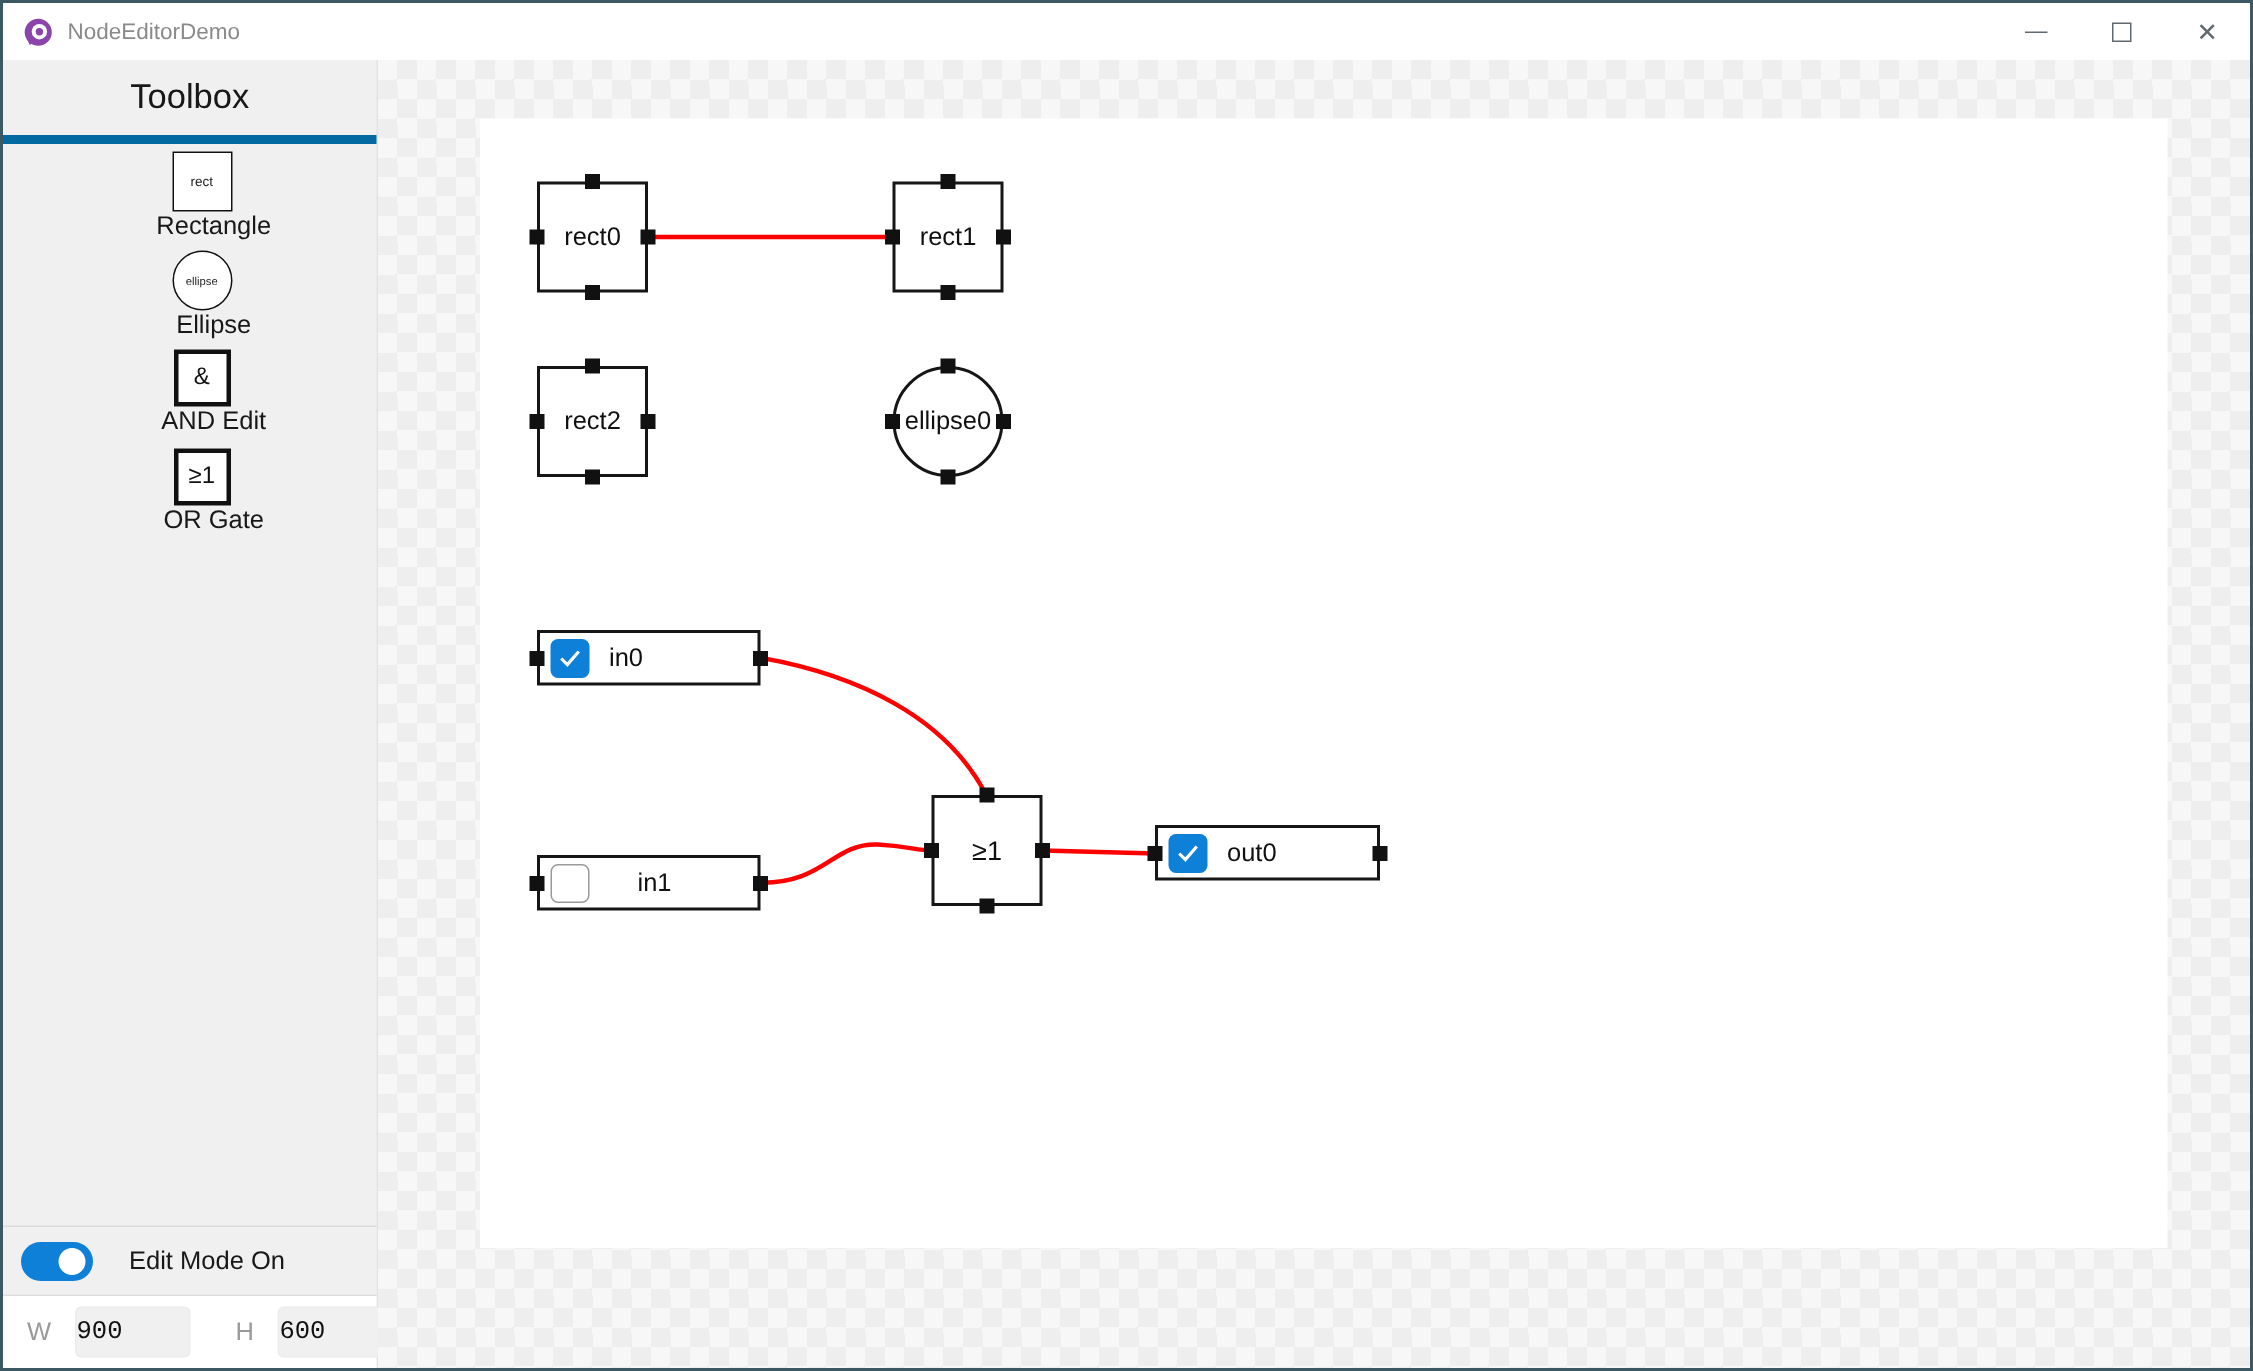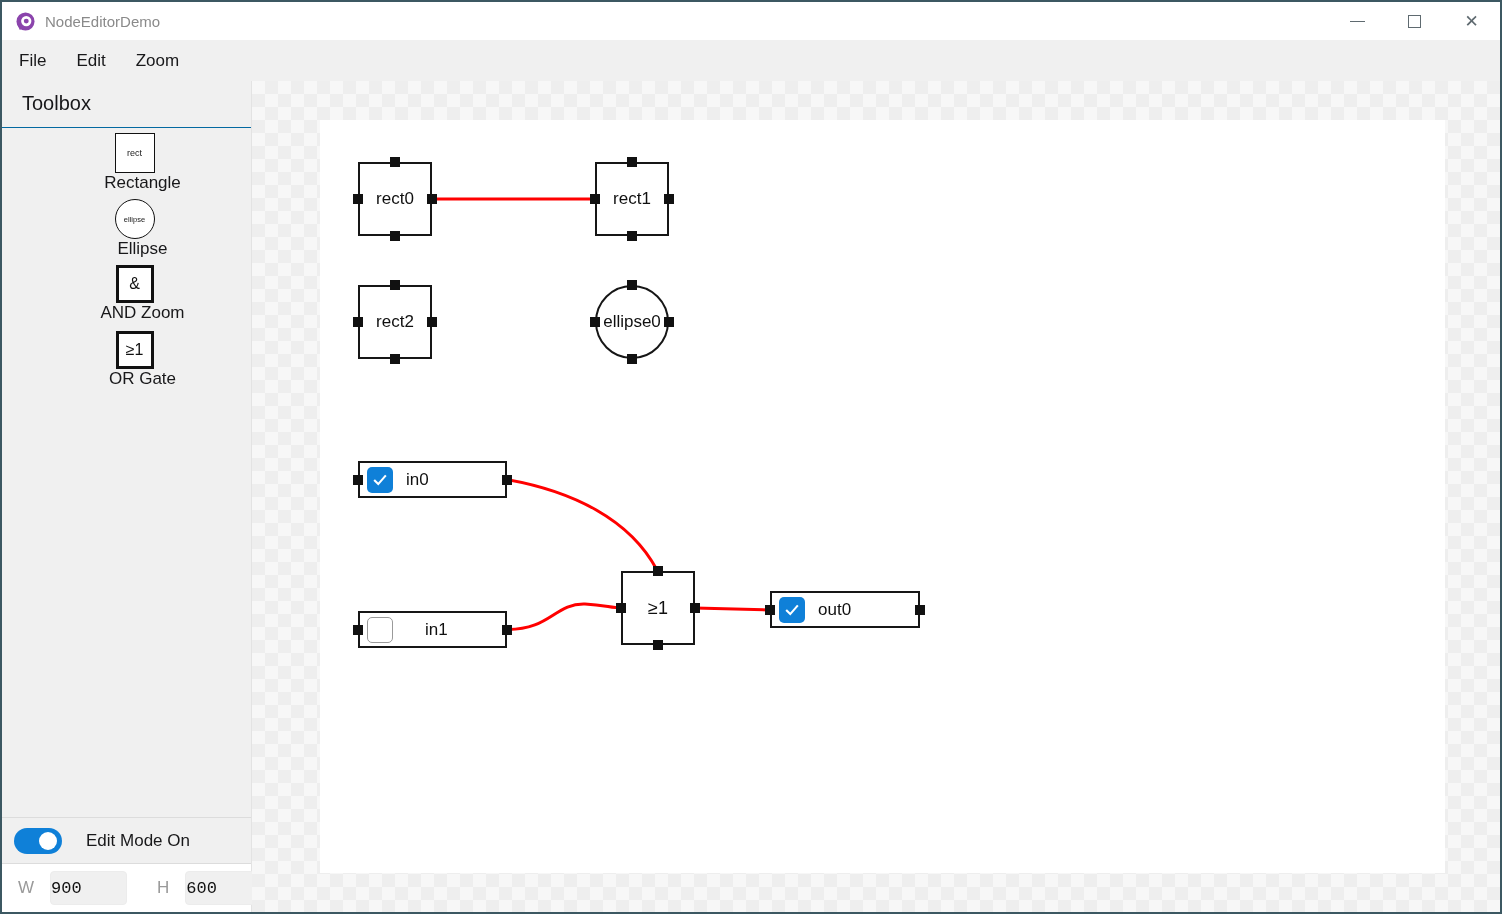--- a/index.html
+++ b/index.html
@@ -18,21 +18,21 @@
 
   
   .menubar { height:41px; background:#f0f0f0; display:flex; align-items:center; padding-left:2px; flex:0 0 auto; }
   .menu-item { padding:9px 15px; font-size:17px; color:#18181a; }
 
   
   .main { flex:1; display:flex; min-height:0; }
 
   
   .sidebar { width:250px; background:#f0f0f0; border-right:1px solid #e3e3e3; display:flex; flex-direction:column; flex:0 0 auto; }
-  .toolbox-header { padding:11px 20px 12px 20px; font-size:20px; color:#18181a; border-bottom:1px solid #0369a1; }
+  .toolbox-header { padding:11px 20px 12px 20px; font-size:23px; color:#18181a; border-bottom:6px solid #0369a1;text-align:center; }
   .toolbox-items { padding-top:5px; }
   .tool-item { height:66px; display:flex; align-items:center; padding-left:16px;flex-direction:column; }
   .tool-icon-wrap { width:40px; display:flex; align-items:center; justify-content:center; flex:0 0 auto; }
   .tool-label { margin-left:16px; font-size:17px; color:#18181a; }
   .icon-rect { width:40px; height:40px; border:1.6px solid #111; background:#fff; display:flex; align-items:center; justify-content:center; font-size:9px; color:#222; }
   .icon-ellipse { width:40px; height:40px; border:1.6px solid #111; border-radius:50%; background:#fff; display:flex; align-items:center; justify-content:center; font-size:7.5px; color:#222; }
   .icon-signal { width:44px; height:15px; border:1.2px solid #333; background:#fff; display:flex; align-items:center; padding-left:2px; }
   .icon-signal .mini-check { width:8px; height:8px; border:1px solid #888; background:#fff; flex:0 0 auto; }
   .icon-signal .mini-label { font-size:6px; color:#333; margin-left:3px; font-weight:bold; letter-spacing:.2px; }
   .icon-gate { width:38px; height:38px; border:3px solid #111; background:#fff; display:flex; align-items:center; justify-content:center; font-size:16px; color:#111; }
@@ -91,25 +91,20 @@
         </div>
       <div class="win-btn">
           <span class="max-glyph"></span>
         </div>
       <div class="win-btn">
           <span class="close-glyph">✕</span>
         </div>
     </div>
   </div>
 
-  <div class="menubar">
-    <span class="menu-item">File</span>
-    <span class="menu-item">Edit</span>
-    <span class="menu-item">Zoom</span>
-  </div>
 
   <div class="main">
 
     <div class="sidebar">
       <div class="toolbox-header">Toolbox</div>
 
       <div class="toolbox-items">
         <div class="tool-item">
           <span class="tool-icon-wrap">
               <span class="icon-rect">
@@ -125,21 +120,21 @@
               </span>
             </span>
           <span class="tool-label">Ellipse</span>
         </div>
         <div class="tool-item">
           <span class="tool-icon-wrap">
               <span class="icon-gate">
                 <span>&amp;</span>
               </span>
             </span>
-          <span class="tool-label">AND Zoom</span>
+          <span class="tool-label">AND Edit</span>
         </div>
         <div class="tool-item">
           <span class="tool-icon-wrap">
               <span class="icon-gate">
                 <span>≥1</span>
               </span>
             </span>
           <span class="tool-label">OR Gate</span>
         </div>
       </div>

